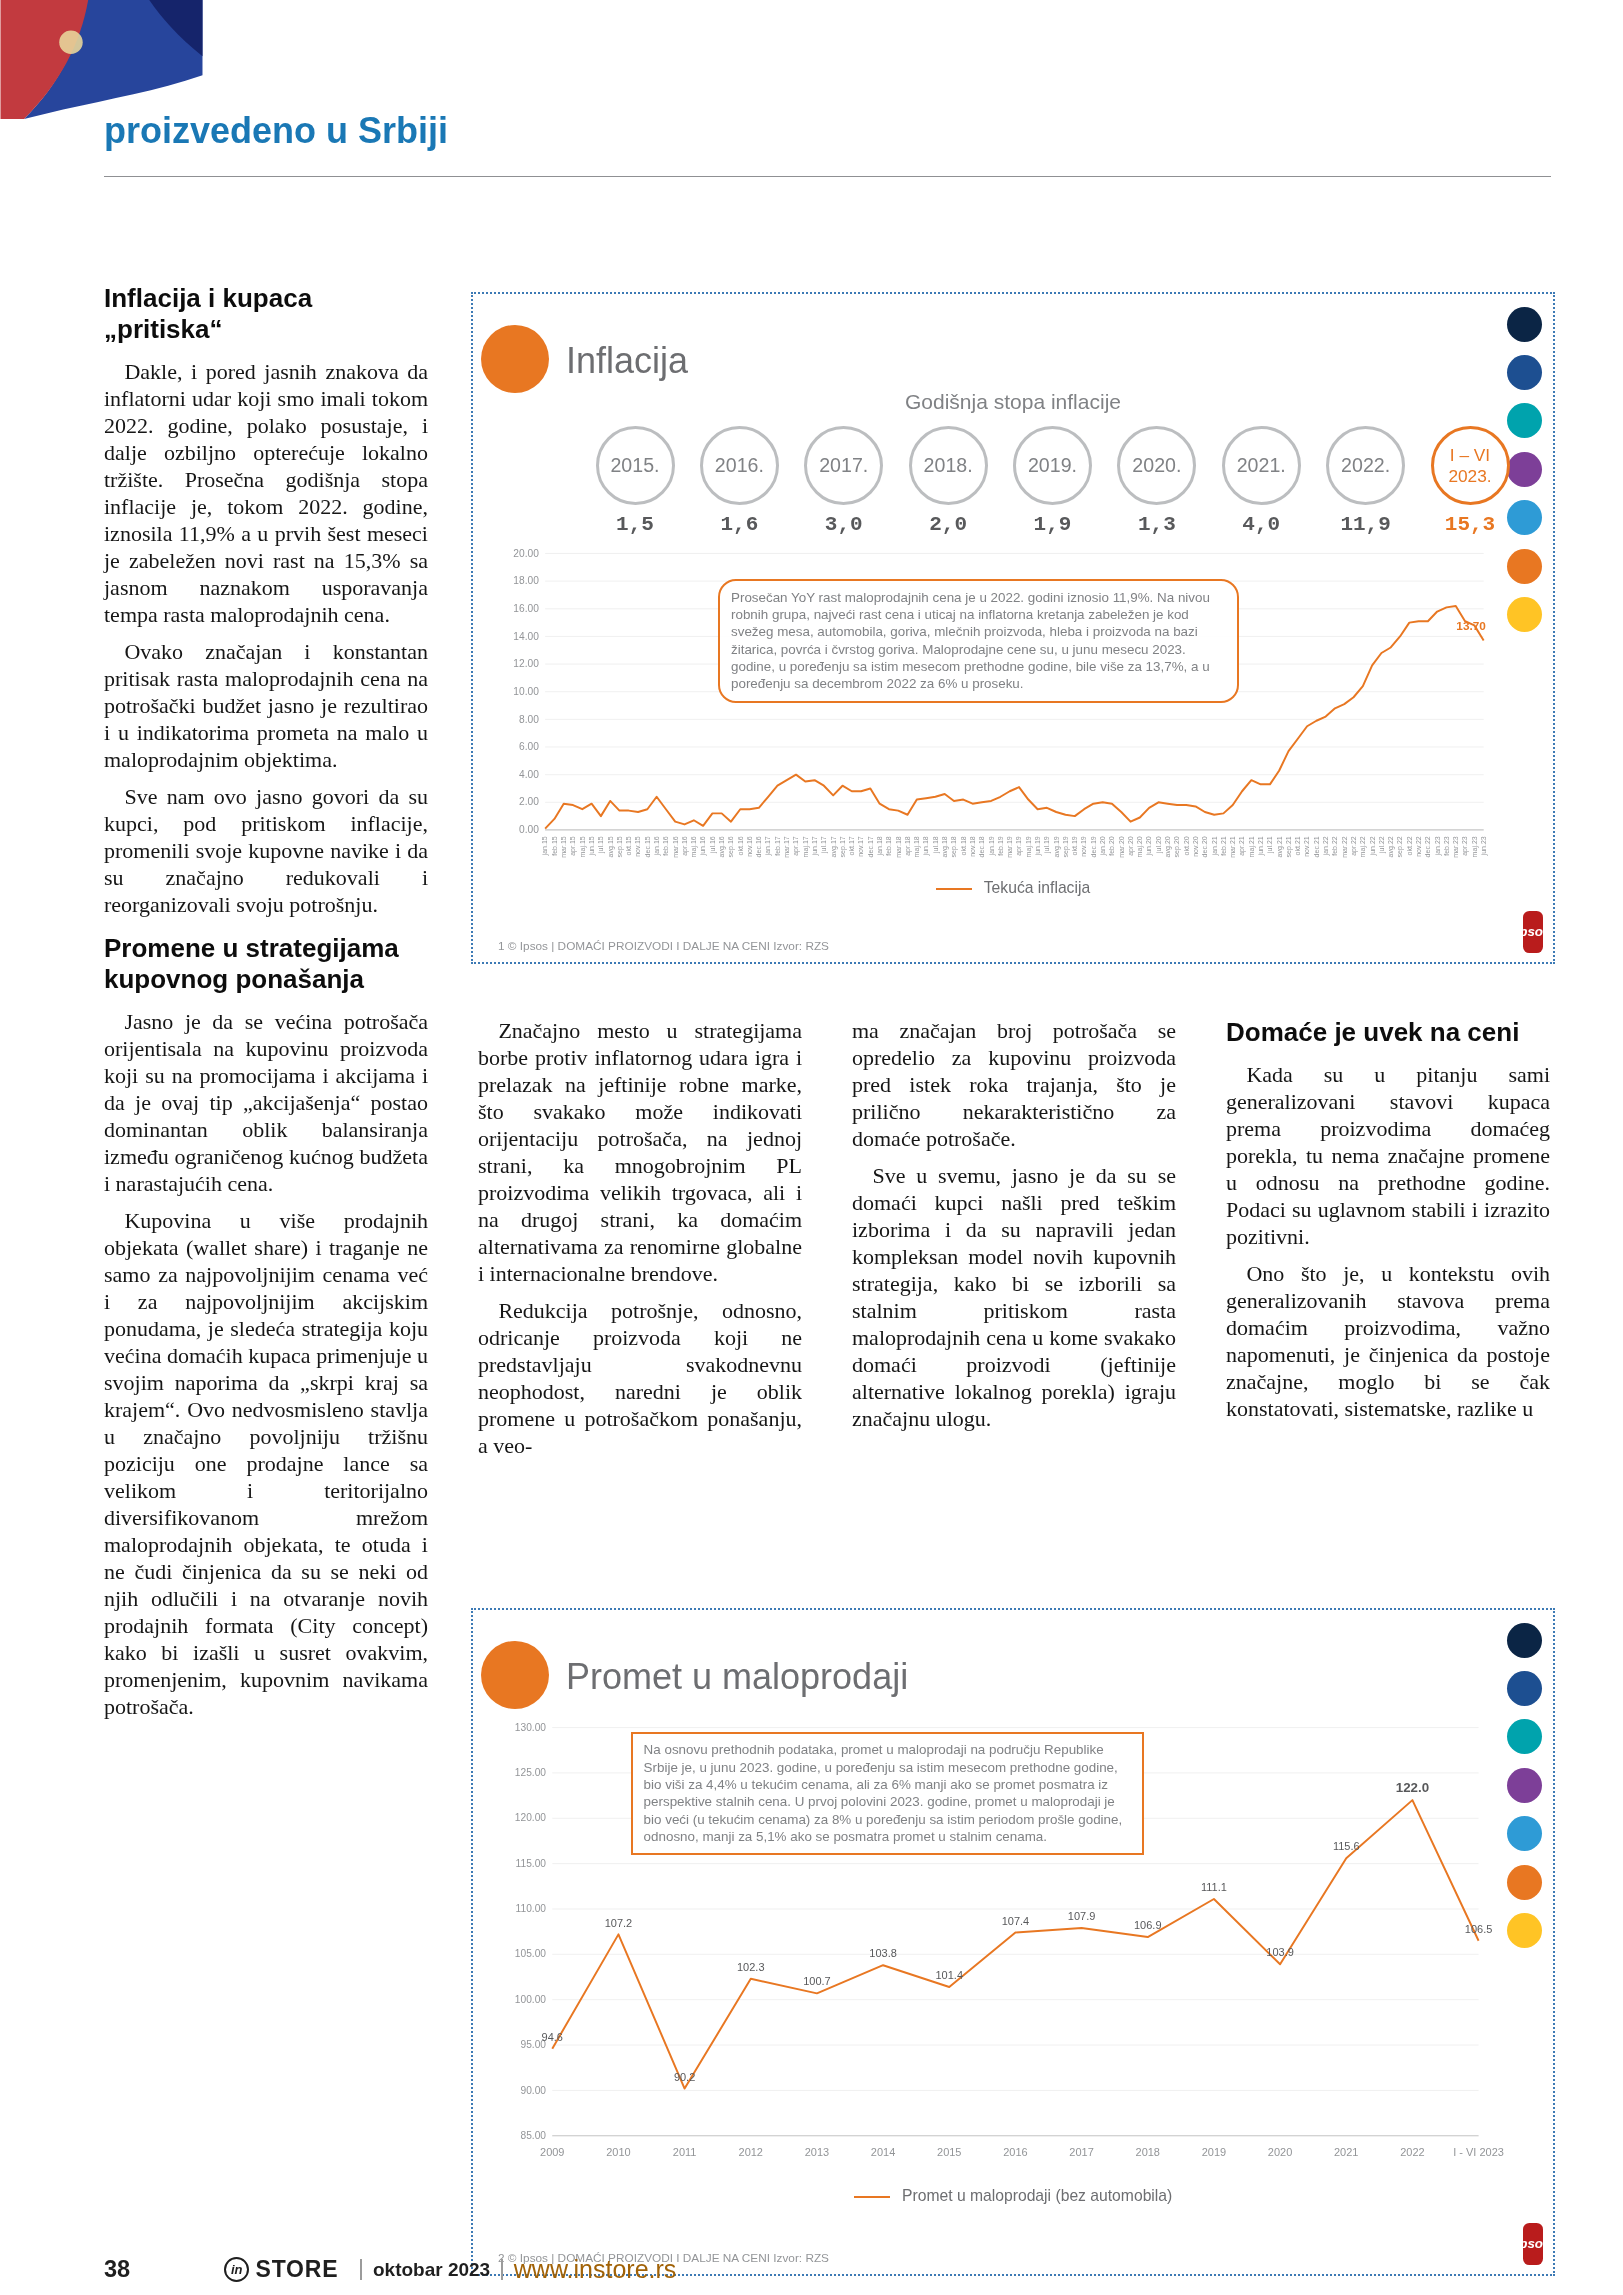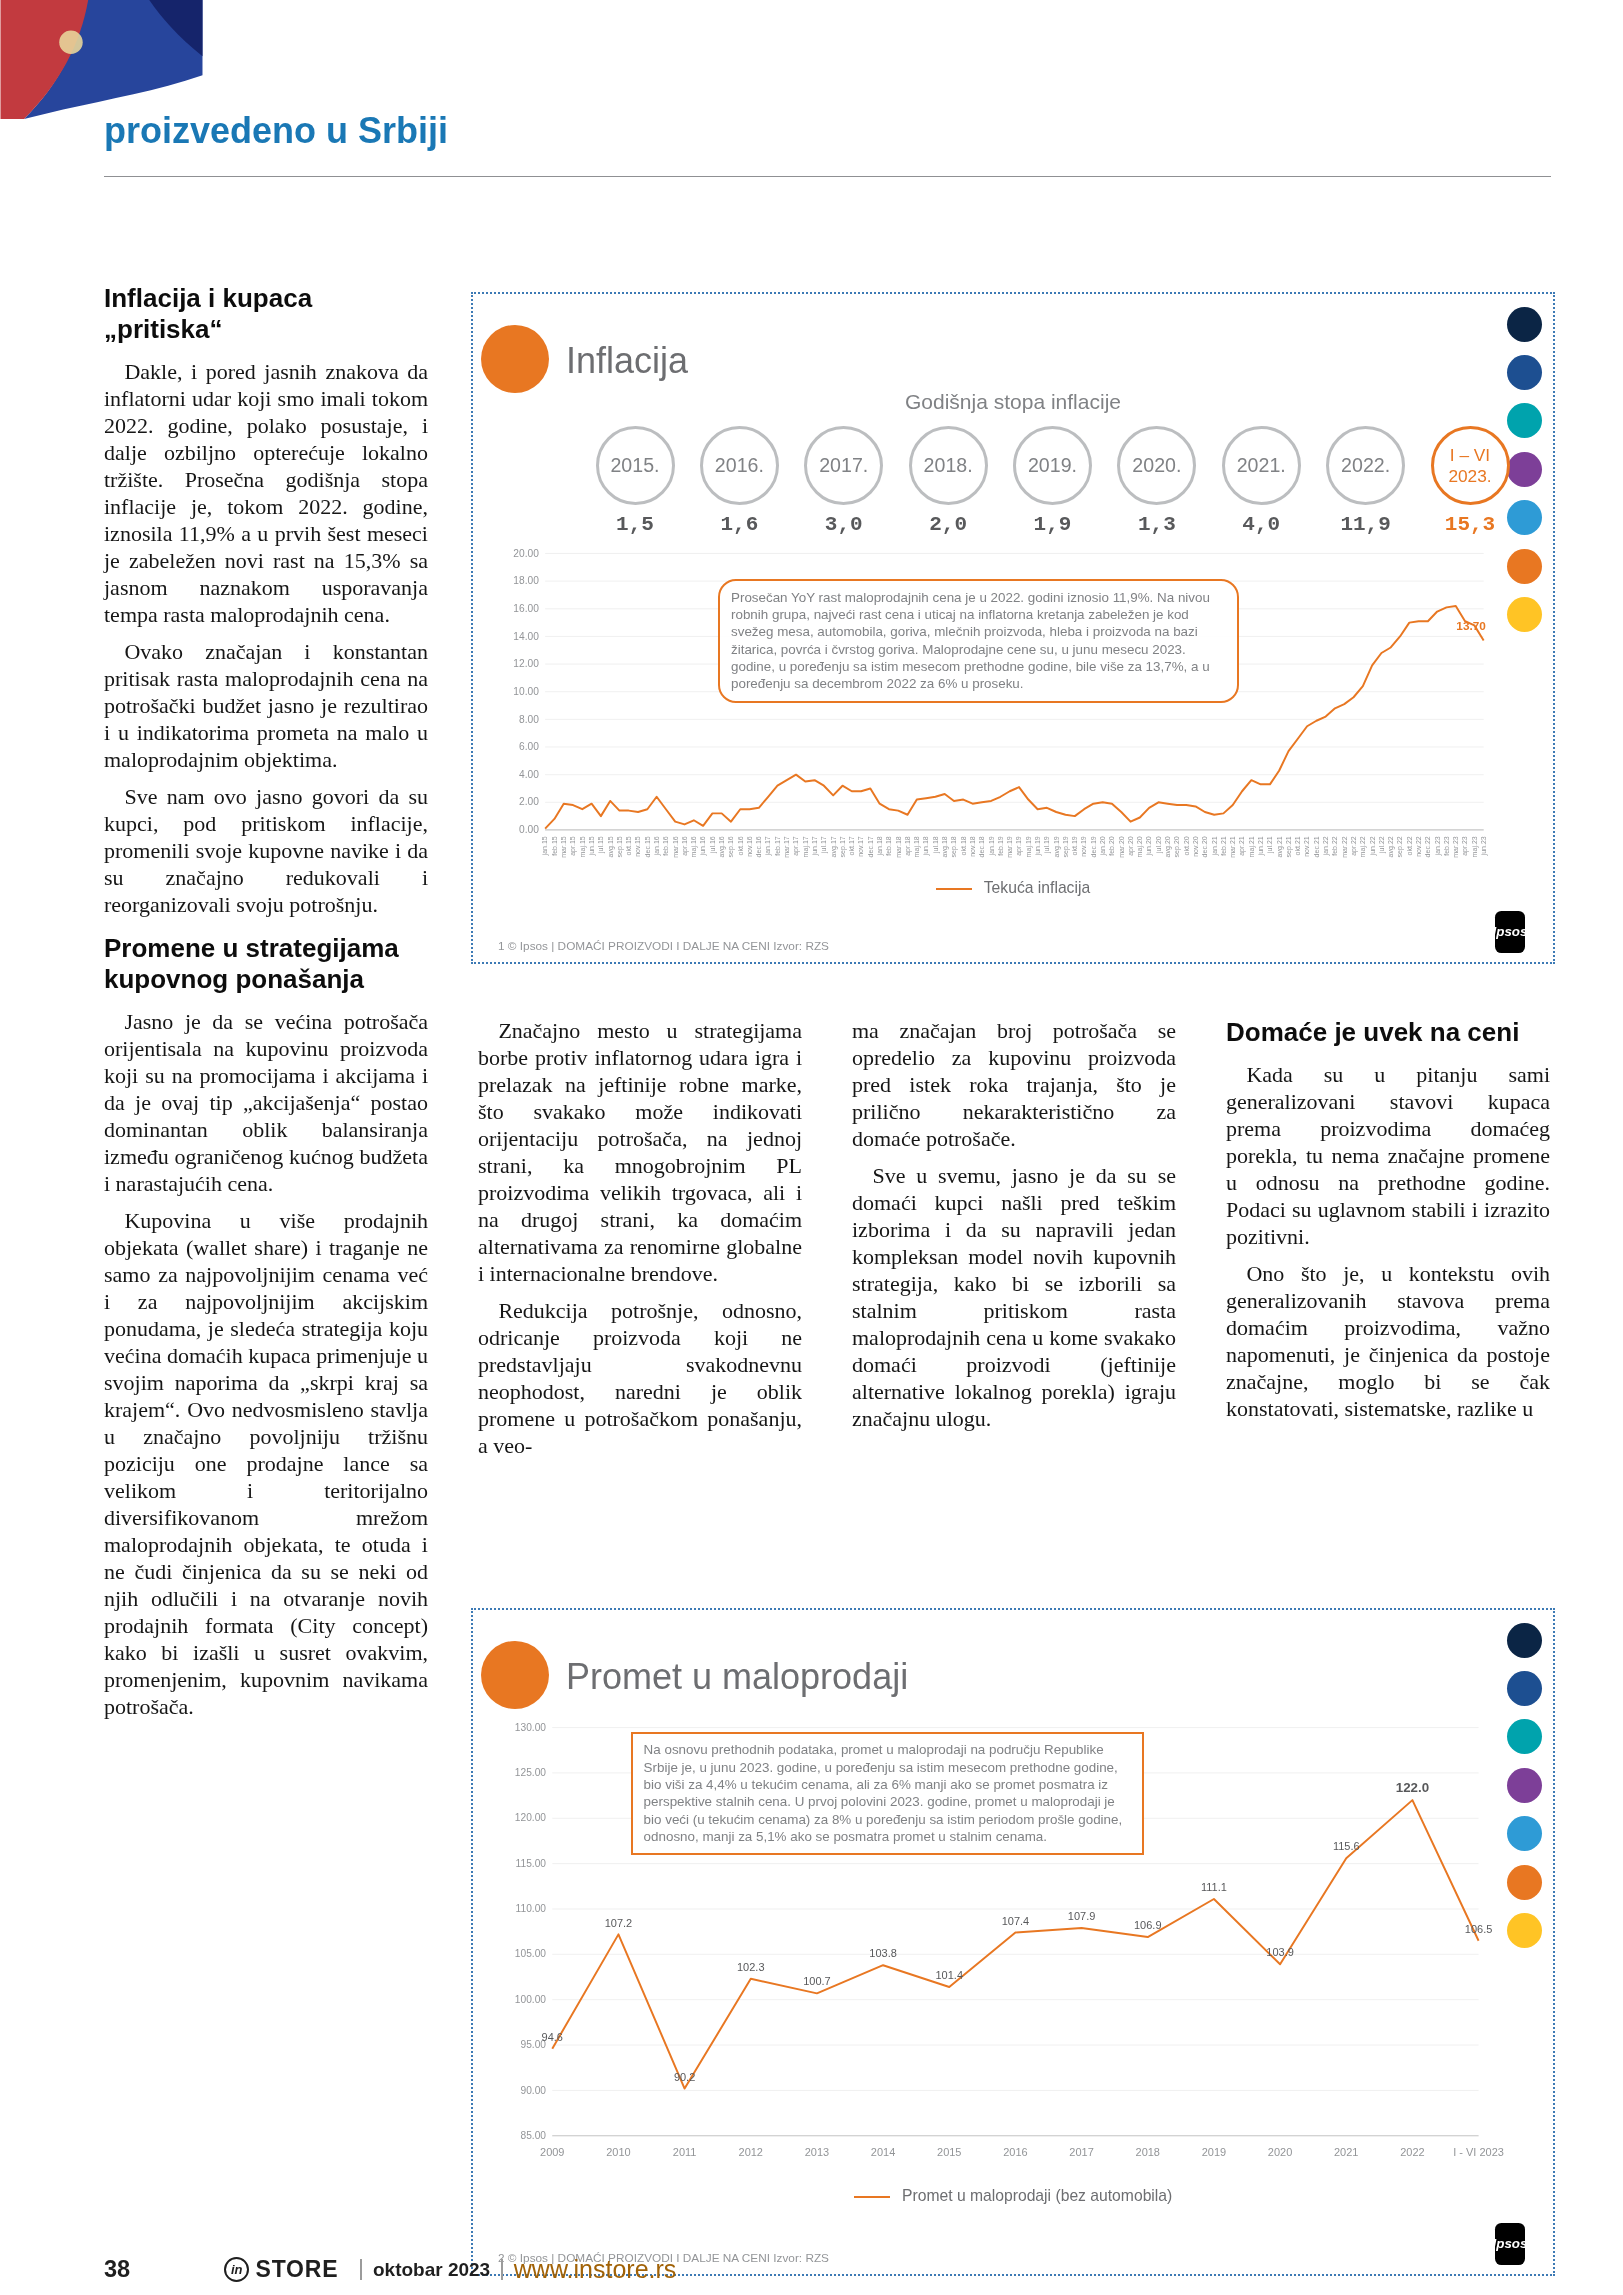--- a/index.html
+++ b/index.html
@@ -70,22 +70,22 @@
   .legend{position:absolute;left:0;right:0;text-align:center;
     font-family:"Liberation Sans",sans-serif;font-size:15.7px;color:#6d6e71;}
   .legend1{top:585px;}
   .legend2{top:577px;}
   .legend-line{display:inline-block;width:36px;height:0;
     border-top:2.4px solid #e87722;vertical-align:middle;margin-right:7.9px;}
 
   .footnote{position:absolute;left:25px;bottom:9.4px;
     font-family:"Liberation Sans",sans-serif;font-size:11.8px;color:#939598;}
 
-  .ipsos{position:absolute;right:28px;bottom:9.4px;width:30px;height:42px;
-    background:#000000;border-radius:6.3px;color:#ffffff;
+  .ipsos{position:absolute;right:10px;bottom:9.4px;width:20px;height:42px;
+    background:#b91c1c;border-radius:6.3px;color:#ffffff;
     font-family:"Liberation Sans",sans-serif;font-style:italic;font-weight:bold;
     font-size:13.4px;display:flex;align-items:center;justify-content:center;}
 
   .footer{position:absolute;left:104px;top:2255px;width:1447px;display:flex;
     align-items:center;font-family:"Liberation Sans",sans-serif;color:#1f1f1f;}
   .footer .pageno{font-weight:bold;font-size:23.6px;margin-right:94px;}
   .footer .logo-mark{width:25px;height:25px;border:2.4px solid #1f1f1f;border-radius:50%;
     display:flex;align-items:center;justify-content:center;font-size:13px;
     font-weight:bold;font-style:italic;margin-right:6.3px;box-sizing:border-box;}
   .footer .brand{font-weight:bold;font-size:23px;letter-spacing:0.8px;margin-right:11px;}

